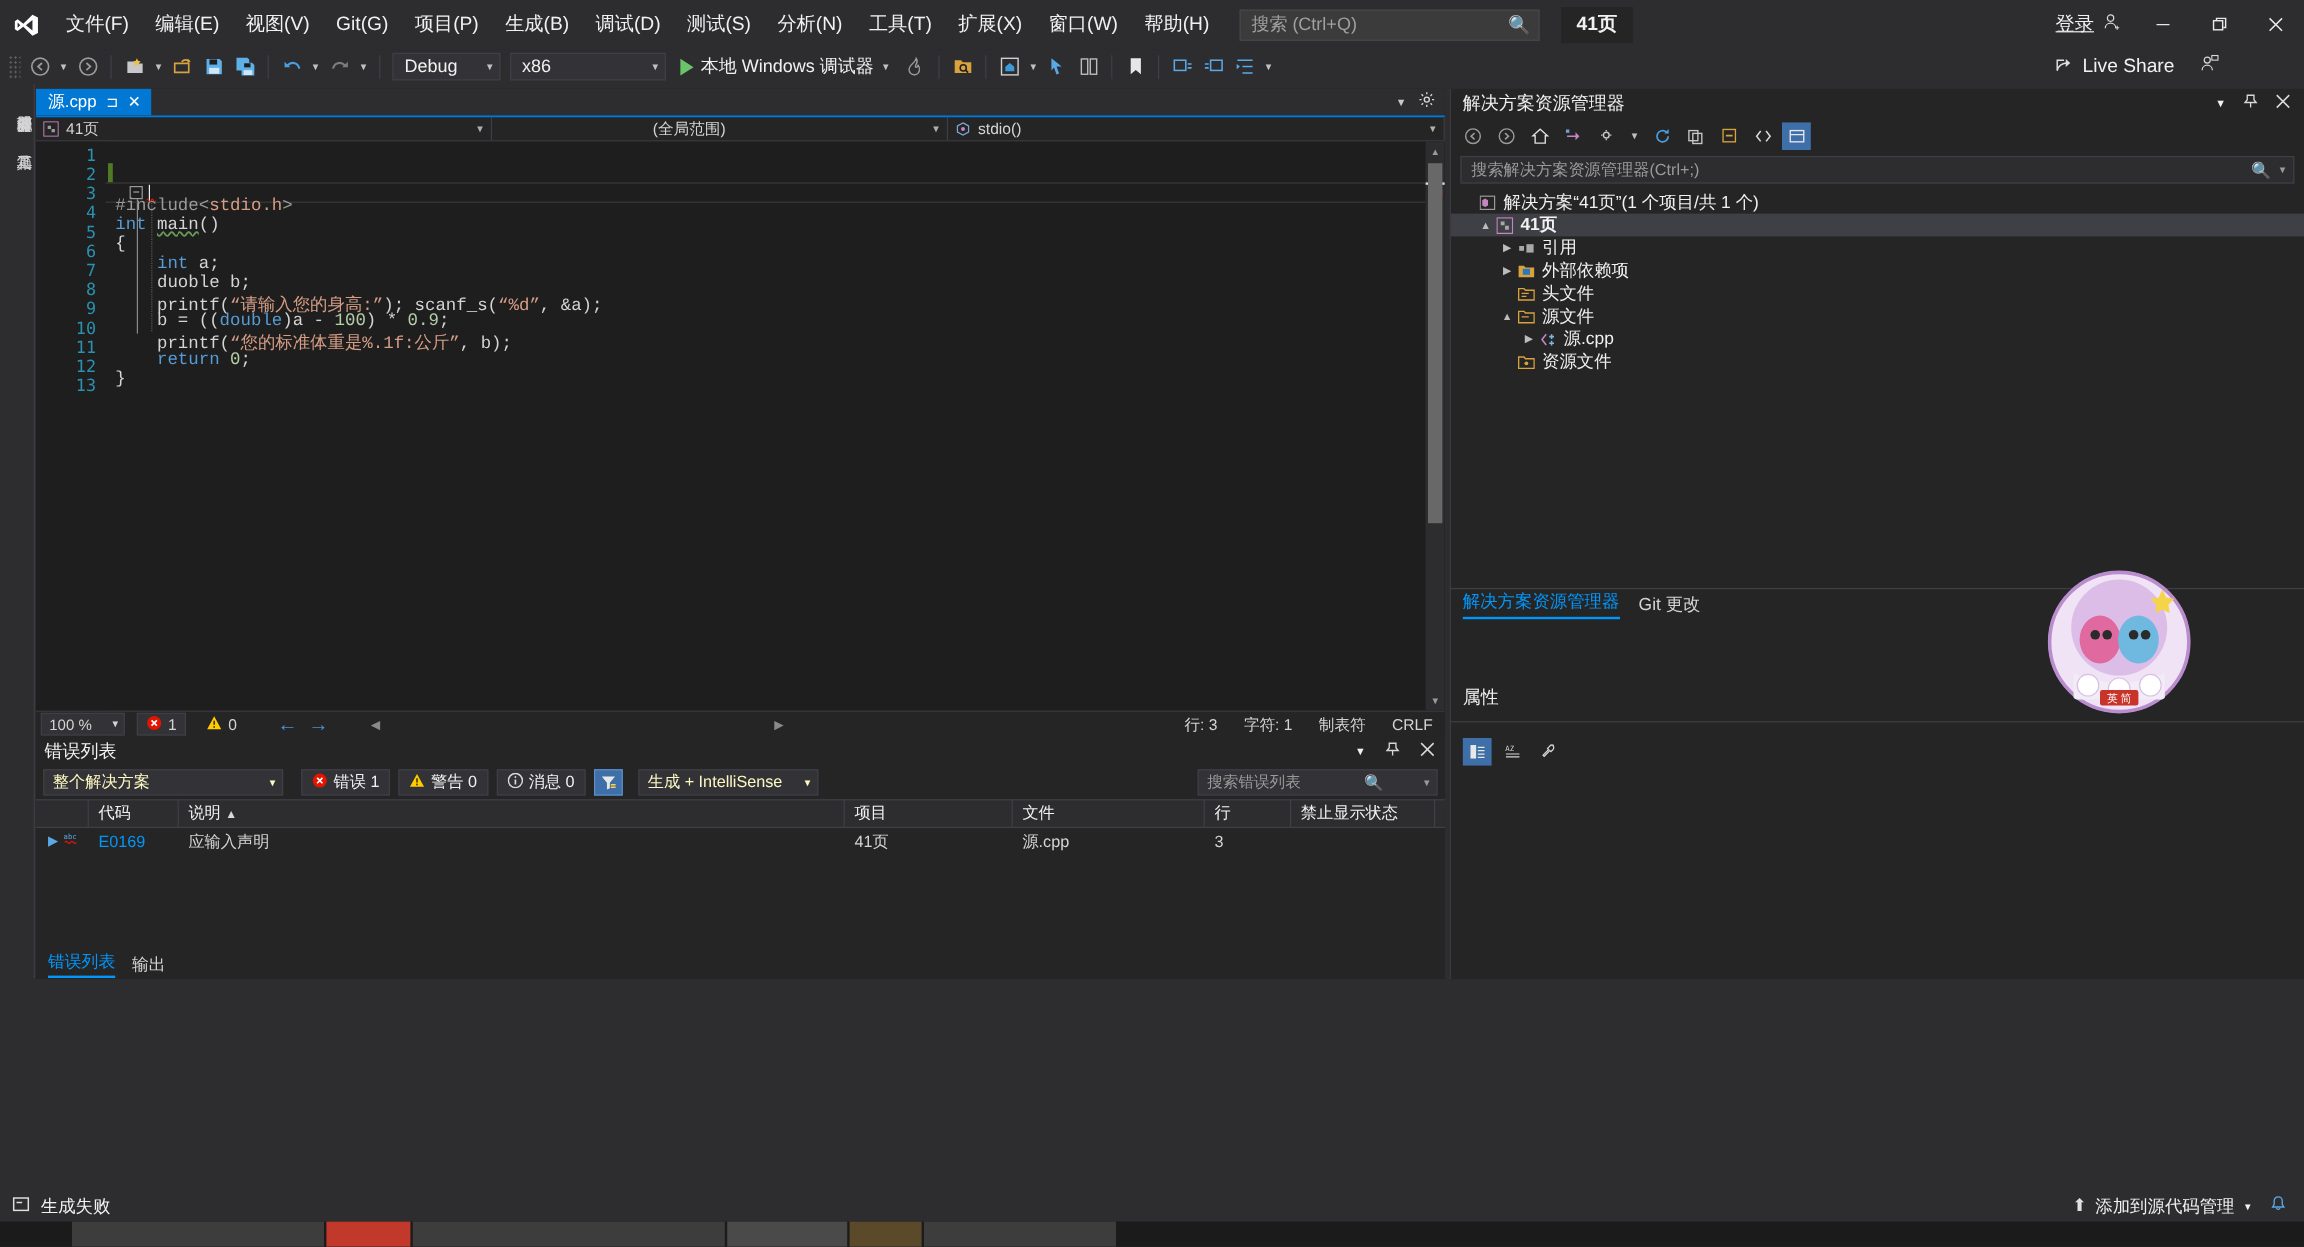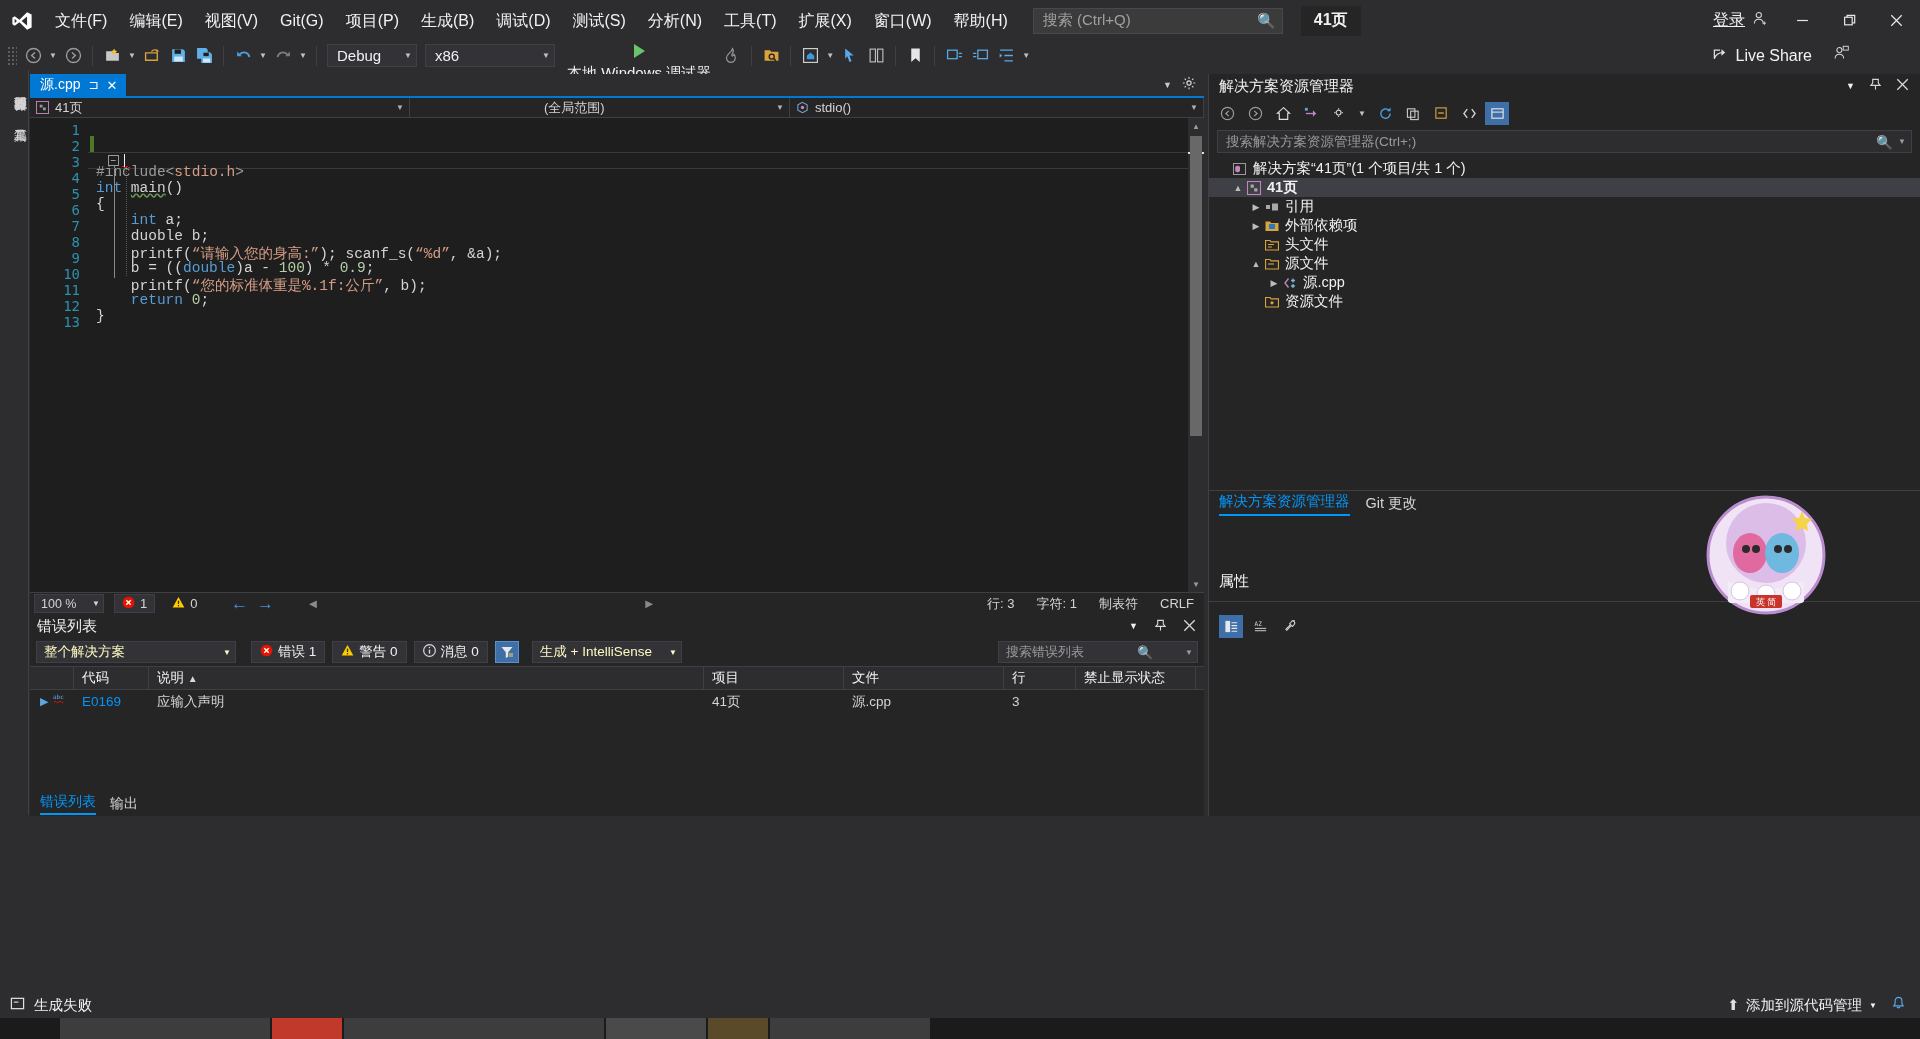--- a/index.html
+++ b/index.html
@@ -52,21 +52,21 @@
   .tb-icon { width:26px; height:24px; display:flex; align-items:center; justify-content:center; position:relative; }
   .tb-icon svg { width:17px; height:17px; }
   .tb-caret { font-size:8px; color:#c0c0c0; width:14px; text-align:center; }
   .tb-combo {
     height:23px; min-width:90px; background:#333337; border:1px solid #3f3f46;
     display:flex; align-items:center; justify-content:space-between;
     padding:0 4px 0 9px; font-size:15px; color:#f1f1f1; margin:0 4px;
   }
   .tb-combo .cv { flex:1; }
   .tb-combo .cc { font-size:8px; color:#c0c0c0; padding-left:8px; }
-  .debug-run { display:flex; align-items:center; gap:6px; padding:0 8px; height:24px; font-size:15px;flex-direction:column; }
+  .debug-run { display:flex; align-items:center; gap:6px; padding:0 8px; height:24px; font-size:15px; }
   .play { width:0;height:0;border-left:11px solid #6ac46a;border-top:7px solid transparent;border-bottom:7px solid transparent; }
   .liveshare {
     position:absolute; right:70px; top:41px; height:29px; display:flex; align-items:center;
     gap:7px; font-size:16px; color:#f1f1f1;
   }
 
   
   .vtabs { position:absolute; left:0; top:70px; width:29px; height:745px; background:#2d2d30;
     border-right:1px solid #3f3f46; }
   .vtab { writing-mode:vertical-rl; font-size:13px; color:#d4d4d4; padding:9px 0;
@@ -863,21 +863,21 @@
             <path d="M1 10h12M1 12.5h12" stroke="#d8d8d8" stroke-width="1"></path>
           </svg>
       </div>
       <div class="se-ic">
         <svg viewBox="0 0 16 16">
             <path d="M10.5 2.2a3 3 0 0 1 0 4.2L9 7.9 8 6.9 3 12l-1 -1 5-5-1-1 1.5-1.5a3 3 0 0 1 4-1.3z" fill="none" stroke="#d8d8d8" stroke-width="1.1"></path>
           </svg>
       </div>
     </div>
 
-    <div class="avatar" style="left:497px; top:421px;text-decoration:underline;">
+    <div class="avatar" style="left:497px; top:401px;text-decoration:underline;">
       <svg width="120" height="120" viewBox="0 0 120 120">
         <circle cx="60" cy="60" r="58" fill="#efe3f5"></circle>
         <circle cx="60" cy="60" r="58" fill="none" stroke="#b98ccd" stroke-width="3"></circle>
         <circle cx="60" cy="48" r="40" fill="#cfa3dd" opacity="0.6"></circle>
         <ellipse cx="44" cy="58" rx="17" ry="20" fill="#e06aa0"></ellipse>
         <ellipse cx="76" cy="58" rx="17" ry="20" fill="#6fb8e0"></ellipse>
         <circle cx="40" cy="54" r="4" fill="#2b2b2b"></circle>
         <circle cx="50" cy="54" r="4" fill="#2b2b2b"></circle>
         <circle cx="72" cy="54" r="4" fill="#2b2b2b"></circle>
         <circle cx="82" cy="54" r="4" fill="#2b2b2b"></circle>

